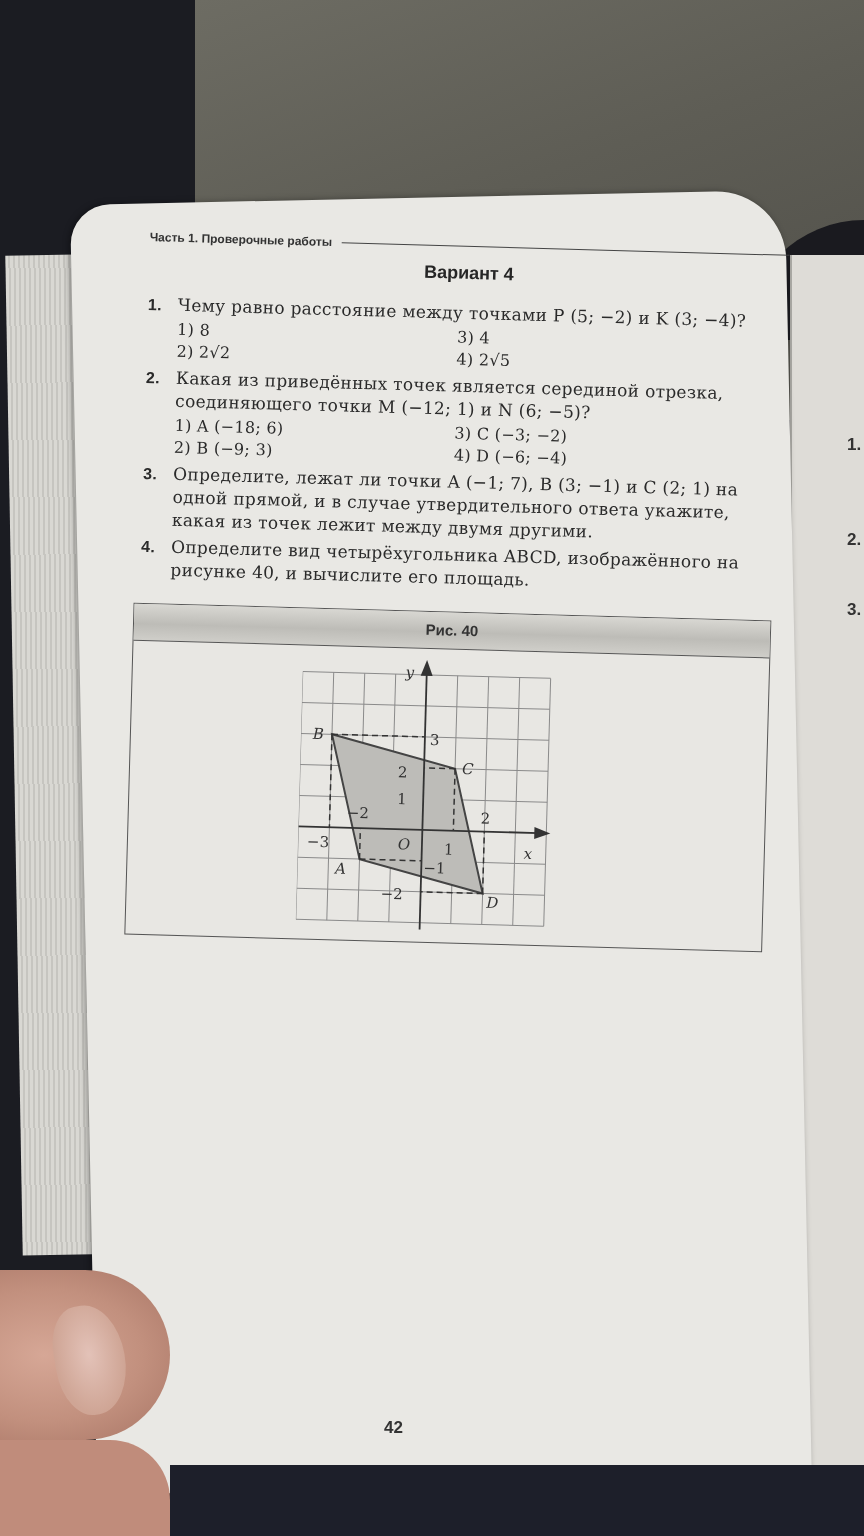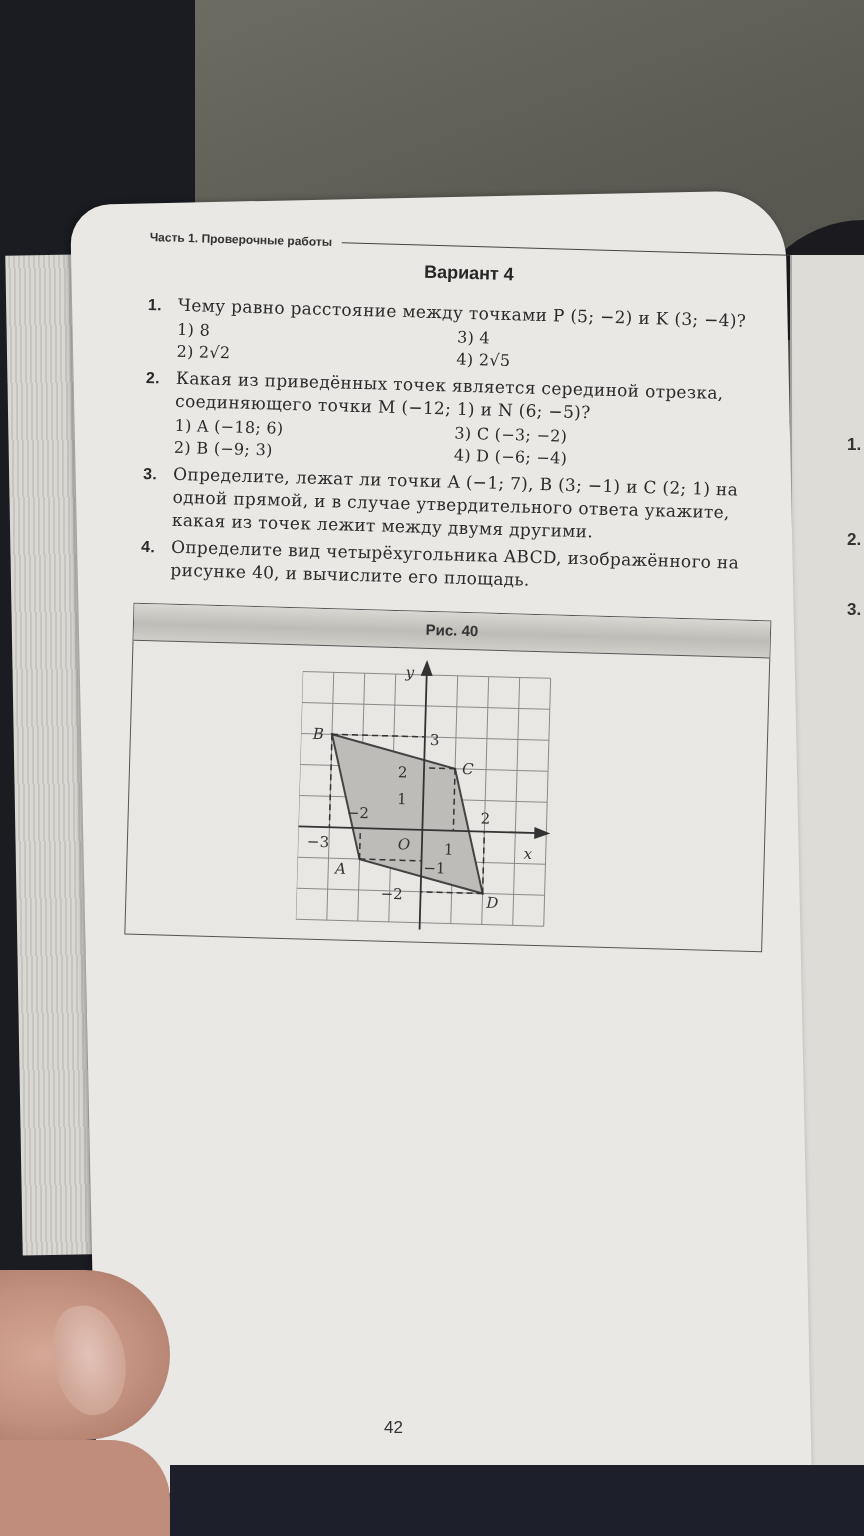--- a/index.html
+++ b/index.html
@@ -14,21 +14,21 @@
   .running-head{font-family:"Liberation Sans",sans-serif;font-weight:bold;font-size:12px;color:#333;display:flex;align-items:center;gap:10px;}
   .running-head .rule{flex:1;height:1px;background:#444;}
   .variant{font-family:"Liberation Sans",sans-serif;font-weight:bold;font-size:18px;text-align:center;margin:10px 0 18px;color:#262626;}
   .task{position:relative;padding-left:30px;font-size:17px;line-height:23px;letter-spacing:.3px;margin-bottom:4px;}
   .task .n{position:absolute;left:0;top:0;font-family:"Liberation Sans",sans-serif;font-weight:bold;font-size:16px;}
   .opts{display:grid;grid-template-columns:280px 1fr;row-gap:0;margin-top:2px;}
   .opts div{font-size:16px;line-height:22px;}
   .fig{margin-top:22px;margin-left:-6px;width:636px;border:1px solid #555;background:#e8e7e3;height:330px;position:relative;}
   .fig .cap{height:36px;background:linear-gradient(180deg,#d8d7d2 0%,#bdbcb7 55%,#cfcec9 100%);border-bottom:1px solid #555;text-align:center;font-family:"Liberation Sans",sans-serif;font-weight:bold;font-size:15px;line-height:36px;color:#333;}
   .fig svg{position:absolute;left:170px;top:48px;}
-  .pagenum{position:absolute;left:384px;top:1418px;font-family:"Liberation Sans",sans-serif;font-weight:normal;font-size:17px;color:#333;}
+  .pagenum{position:absolute;left:384px;top:1418px;font-family:"Liberation Sans",sans-serif;font-weight:bold;font-size:17px;color:#333;}
   .finger{position:absolute;left:-40px;top:1270px;width:210px;height:170px;background:radial-gradient(ellipse at 40% 50%,#d6a796 0%,#c2907e 55%,#a87565 100%);border-radius:0 110px 110px 0;}
   .nail{position:absolute;left:55px;top:1305px;width:70px;height:110px;background:radial-gradient(ellipse at 50% 45%,#e3c2b8 0%,#cfa595 70%);border-radius:40% 50% 50% 45%;transform:rotate(-10deg);}
   .finger2{position:absolute;left:-20px;top:1440px;width:190px;height:96px;background:#c08c7b;border-radius:0 60px 0 0;}
   .bottom-dark{position:absolute;left:170px;top:1465px;width:694px;height:71px;background:#1d1f2a;}
 </style>
 </head>
 <body>
 
 <div class="bg-fabric"></div>
 <div class="bg-dark-right"></div>

